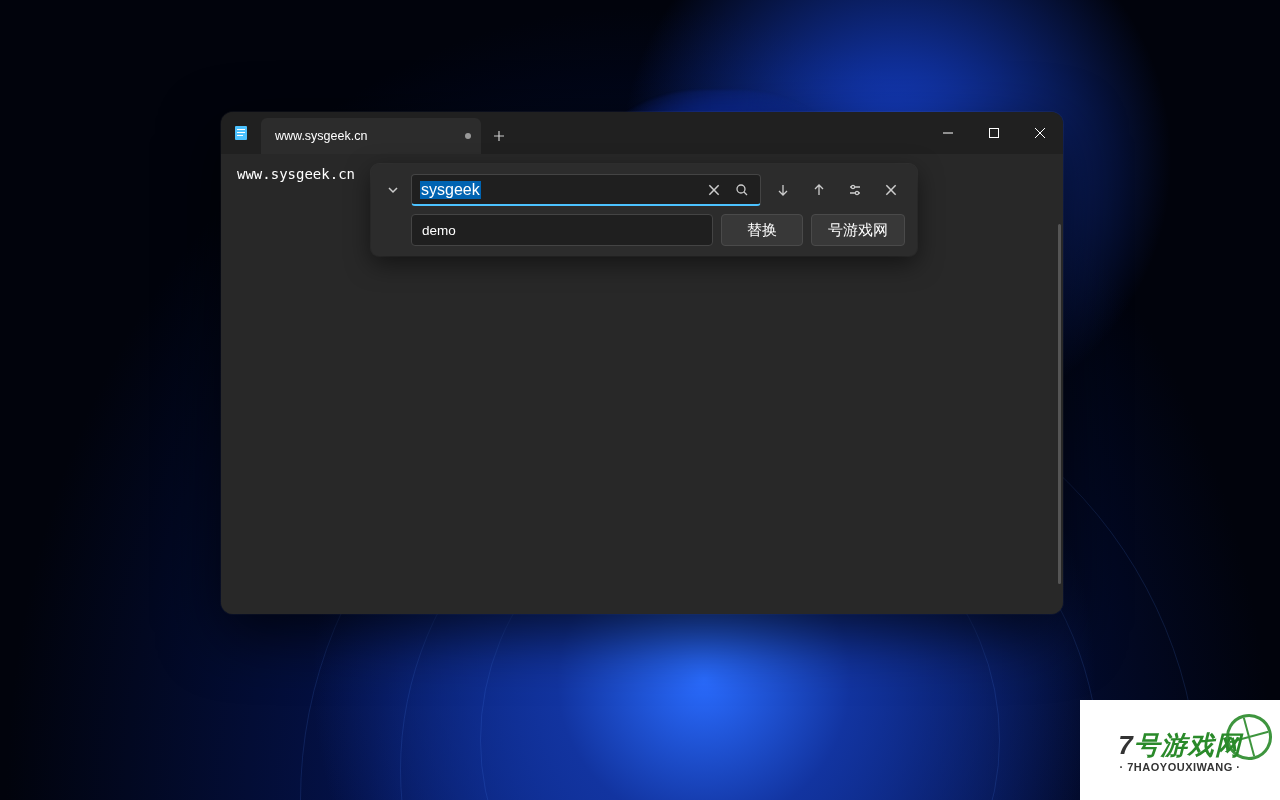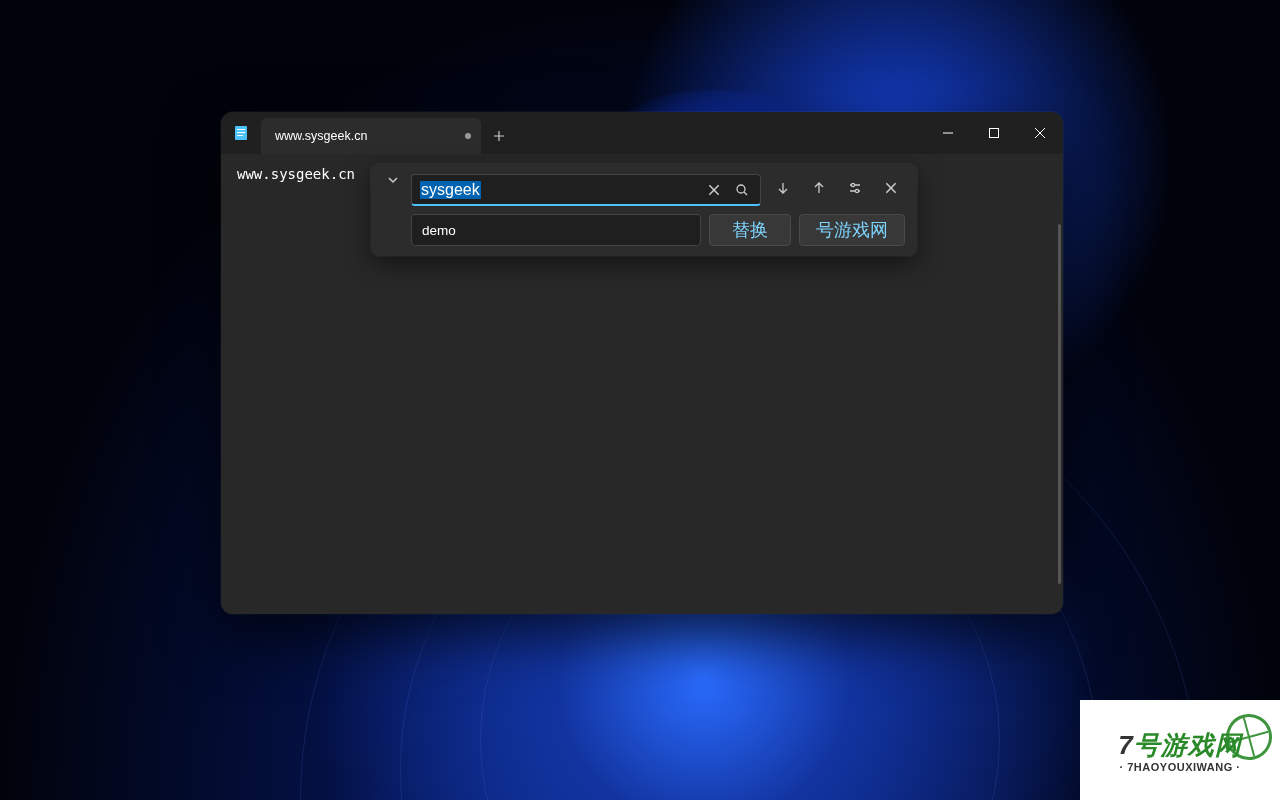--- a/index.html
+++ b/index.html
@@ -73,38 +73,38 @@
     background:#555; border-radius:2px;
   }
 
   
   .find-panel {
     position:absolute; left:150px; top:10px; width:546px;
     background:#2c2c2c; border-radius:8px; padding:10px 12px;
     box-shadow: 0 8px 24px rgba(0,0,0,0.5), 0 0 0 1px rgba(255,255,255,0.06);
     display:flex; flex-direction:column; gap:8px;
   }
-  .find-row { display:flex; gap:8px; }
+  .find-row { display:flex; align-items:center; gap:8px; }
   .expand-btn { width:20px; display:flex; justify-content:center; color:#ccc; }
   .search-wrap {
     flex:1; display:flex; align-items:center; background:#1f1f1f;
     border:1px solid #444; border-bottom:2px solid #4cc2ff; border-radius:4px;
     height:32px; padding:0 4px 0 8px;
   }
   .search-sel { background:#0063b1; color:#fff; padding:0 1px; }
   .icon-btn { width:28px; height:28px; display:flex; align-items:center; justify-content:center; color:#ccc; border-radius:4px; }
   .icon-btn svg { width:14px; height:14px; }
   .replace-row { display:flex; align-items:center; gap:8px; padding-left:28px; }
   .replace-input {
     flex:1; background:#1f1f1f; border:1px solid #444; border-radius:4px;
     height:32px; padding:0 10px; color:#fff; font-size:13.5px; outline:none;
   }
   .action-btn {
     height:32px; padding:12px 16px; background:#383838; border:1px solid #4a4a4a;
-    border-radius:4px; color:#7dd3fc; font-size:18px; display:flex; align-items:center;
+    border-radius:4px; color:#ffffff; font-size:15px; display:flex; align-items:center;
     min-width:82px; justify-content:center;
   }
 
   .statusbar {
     height:32px; background:#1f1f1f; border-top:1px solid #333;
     display:flex; align-items:center; font-size:12px; color:#ccc;
     padding:0 18px;
   }
   .status-seg { padding:0 14px; }
   .status-div { width:1px; height:14px; background:#444; }

